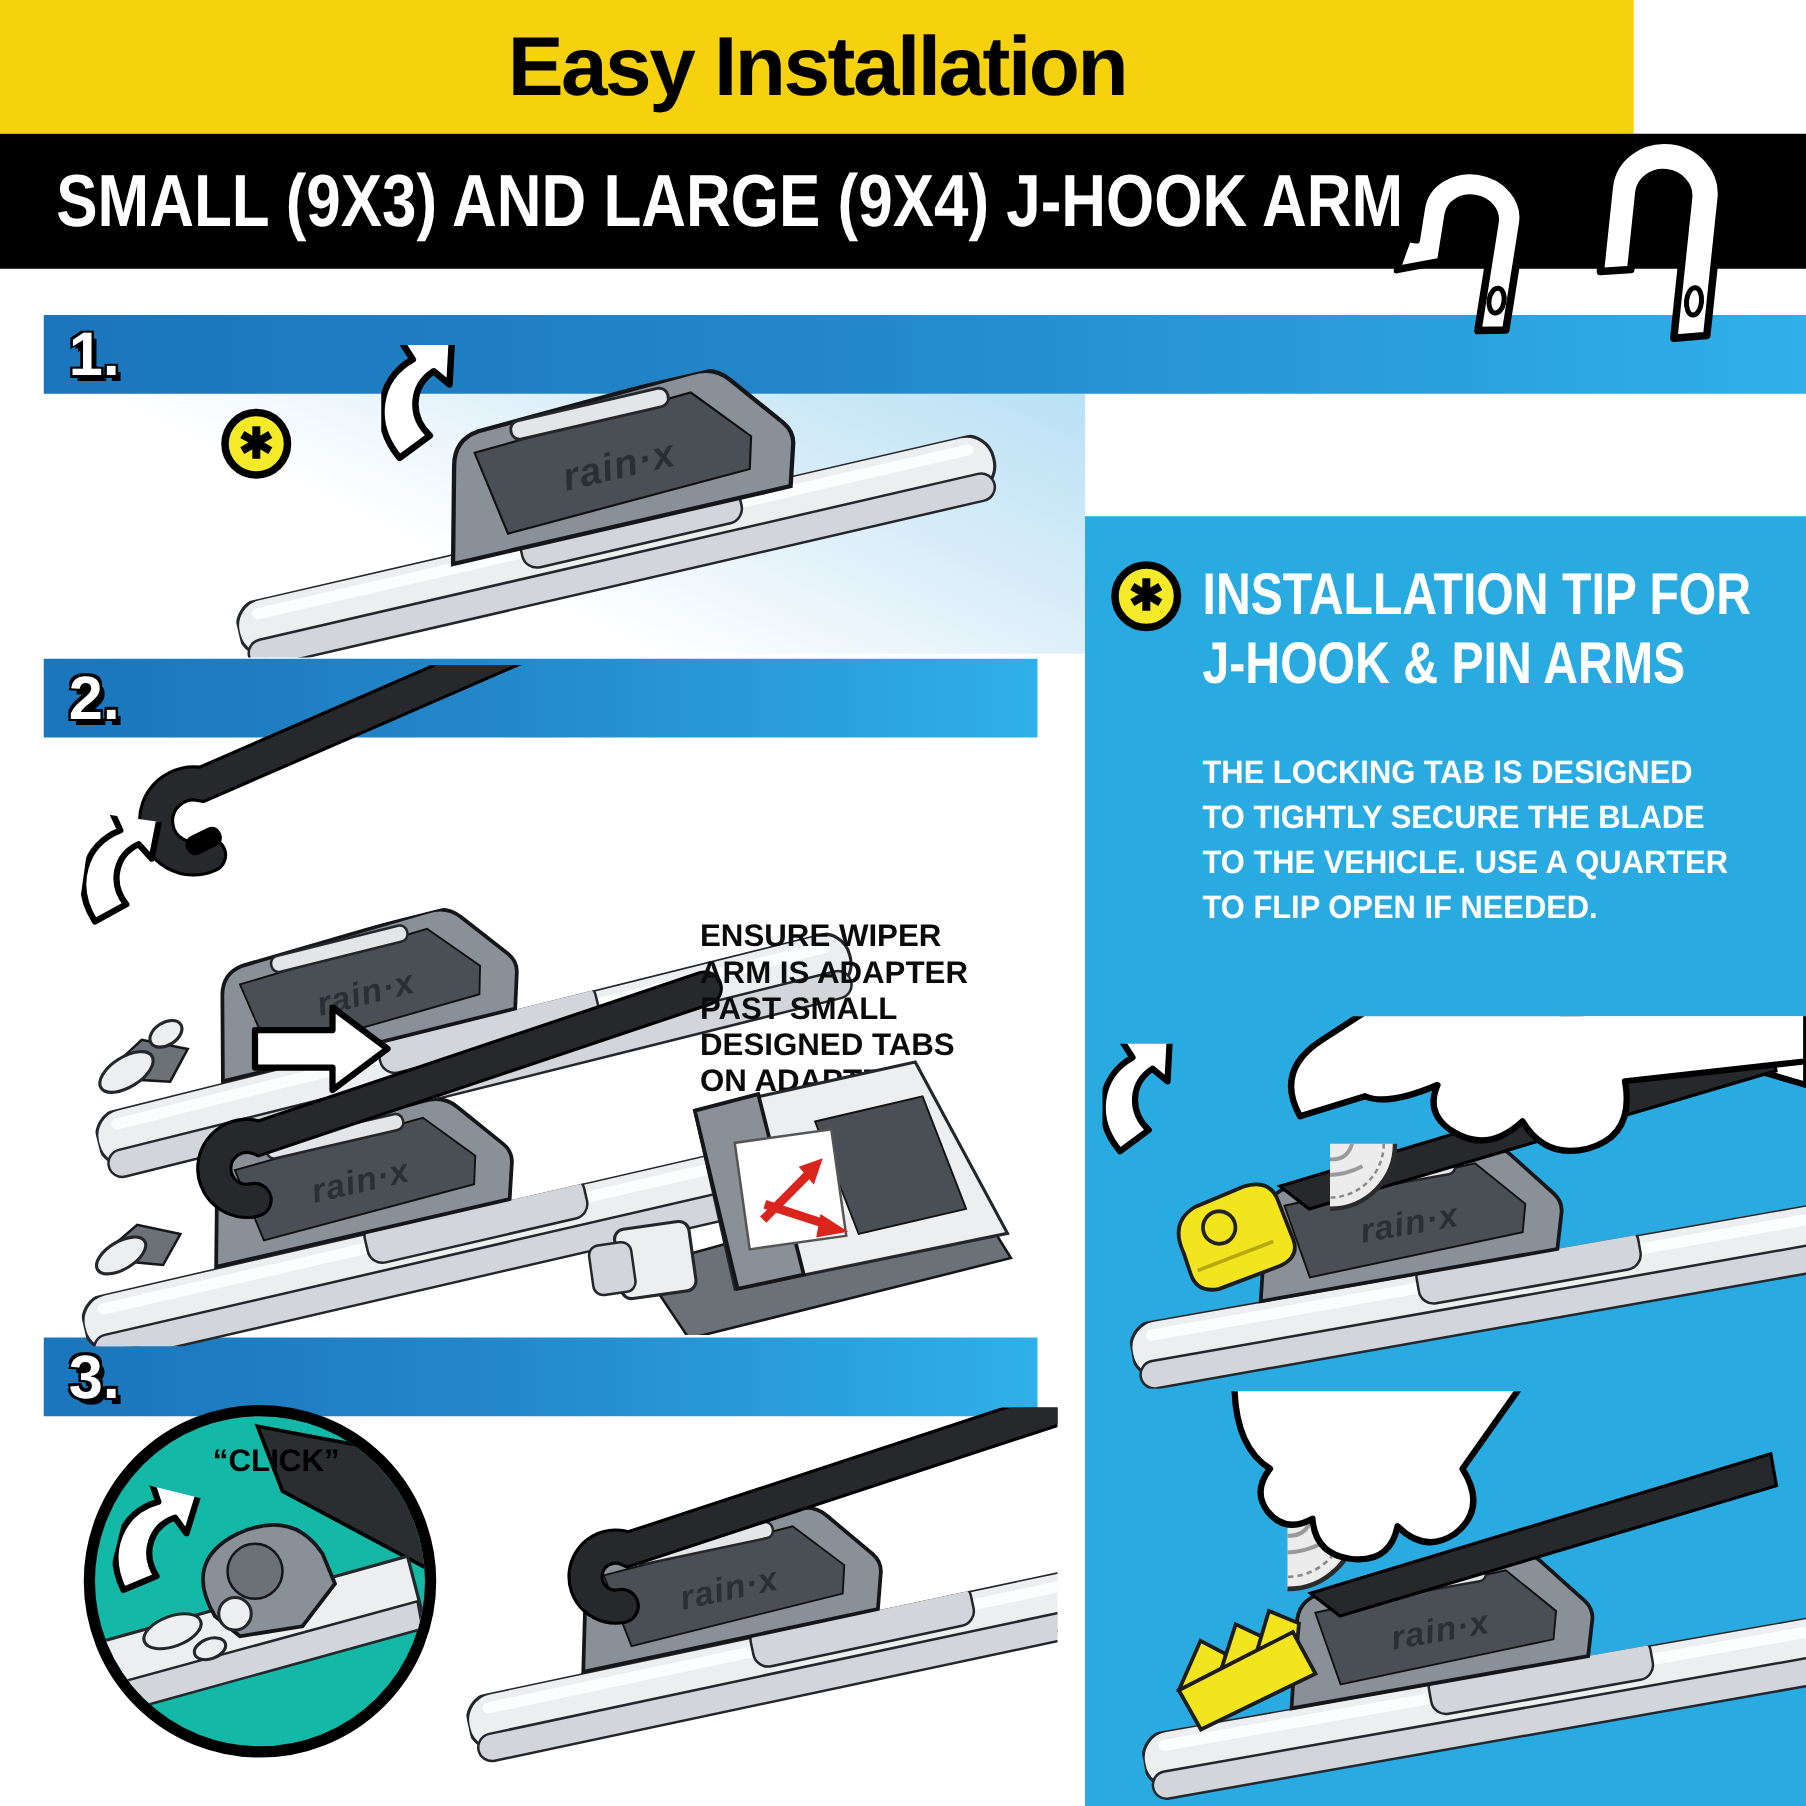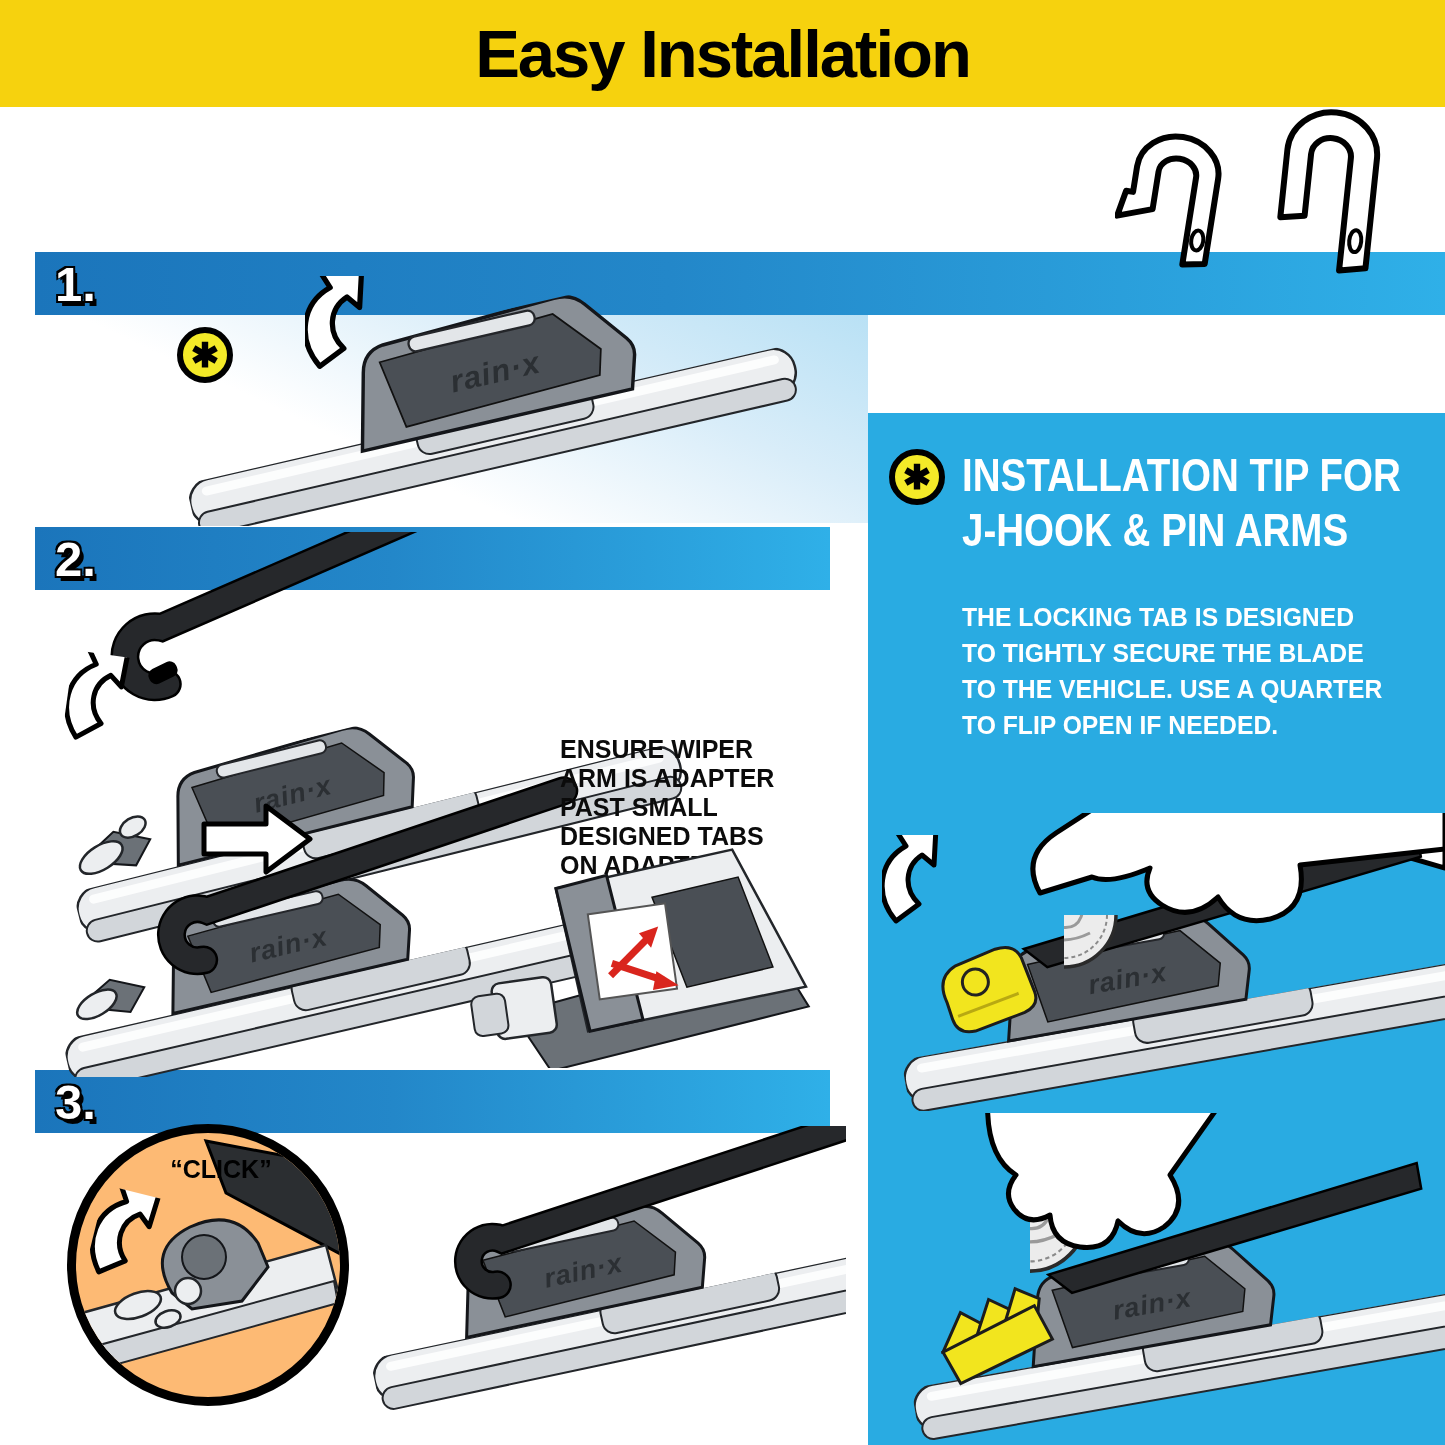--- a/index.html
+++ b/index.html
@@ -1,19 +1,19 @@
 <!DOCTYPE html>
 <html><head>
 <meta charset="utf-8">
 <style>
   html,body{margin:0;padding:0;background:#fff;}
   .page{position:relative;width:1445px;height:1445px;background:#fff;overflow:hidden;
         font-family:"Liberation Sans",sans-serif;}
   
-  .banner-yellow{position:absolute;left:0;top:0;width:1445px;height:107px;
+  .banner-yellow{position:absolute;left:0;top:0;width:1307px;height:107px;
         display:flex;align-items:center;justify-content:center;}
   .banner-yellow .title{font-size:67px;font-weight:800;letter-spacing:-2px;color:#000;}
   .banner-black{position:absolute;left:0;top:107px;width:1445px;height:108px;background:#000;
         display:flex;align-items:center;}
   .banner-black .subtitle{color:#fff;font-size:59px;font-weight:800;letter-spacing:0px;
         margin-left:45px;transform:scaleX(.84);transform-origin:left center;white-space:nowrap;}
   .jhooks{position:absolute;left:1115px;top:104px;z-index:6;}
   
   .band{position:absolute;height:63px;z-index:1;
         background:linear-gradient(90deg,#1b75bb 0%,#2387c9 45%,#2fb0e8 100%);}
@@ -27,21 +27,21 @@
   .ill{position:absolute;z-index:3;}
   
   .badge{position:absolute;width:44px;height:44px;border:6px solid #000;border-radius:50%;
         background:#f4ea28;display:flex;align-items:center;justify-content:center;z-index:4;
         font-size:34px;font-weight:800;color:#000;line-height:44px;}
   
   .note{position:absolute;left:560px;top:735px;width:268px;text-align:left;z-index:3;
         font-size:25px;font-weight:800;line-height:29px;color:#0b0b0b;}
   
   .circle-inset{position:absolute;left:67px;top:1124px;width:264px;height:264px;border:9px solid #000;
-        border-radius:50%;background:#fdba74;z-index:3;overflow:hidden;}
+        border-radius:50%;background:#14b8a6;z-index:3;overflow:hidden;}
   .click-label{position:absolute;left:60px;top:22px;width:170px;text-align:center;z-index:2;
         font-size:25px;font-weight:800;color:#000;}
   
   .tip-panel{position:absolute;left:868px;top:413px;width:577px;height:1032px;background:#29abe2;
         overflow:hidden;z-index:2;}
   .tip-panel .badge{left:21px;top:36px;}
   .tip-head{position:absolute;left:94px;top:34px;color:#fff;font-size:47px;font-weight:800;
         line-height:55px;transform:scaleX(.82);transform-origin:left top;white-space:nowrap;}
   .tip-body{position:absolute;left:94px;top:186px;color:#fff;font-size:26px;font-weight:800;
         line-height:36px;transform:scaleX(.95);transform-origin:left top;white-space:nowrap;}
@@ -96,20 +96,23 @@
       <symbol id="sym-curv">
         <path class="whitearrow" d="M14,86 C-8,60 -3,26 24,11 L15,-3 54,-7 52,30 40,20 C23,31 21,54 37,69 Z"></path>
       </symbol>
     </defs>
   </svg>
 
   <div class="banner-yellow" style="background:#f6d20e">
     <div class="title">Easy Installation</div>
   </div>
 
+  <div class="banner-black">
+    <div class="subtitle">SMALL (9X3) AND LARGE (9X4) J-HOOK ARM</div>
+  </div>
 
   <svg class="jhooks" width="315" height="172" viewBox="0 0 315 172">
     <g transform="translate(16,24) rotate(9 40 80)">
       <path class="hook" d="M0,44 A41,36 0 0 1 82,44 L82,130 L60,134 L60,46 A19,16 0 0 0 22,46 L22,84 L-12,96 L-7,70 L0,70 Z"></path>
       <ellipse cx="71" cy="108" rx="6" ry="10" class="hole"></ellipse>
     </g>
     <g transform="translate(168,0) rotate(6 45 90)">
       <path class="hook" d="M0,50 A45,42 0 0 1 90,50 L90,160 L64,165 L64,52 A20,18 0 0 0 24,52 L24,114 L0,118 Z"></path>
       <ellipse cx="77" cy="134" rx="6" ry="11" class="hole"></ellipse>
     </g>

